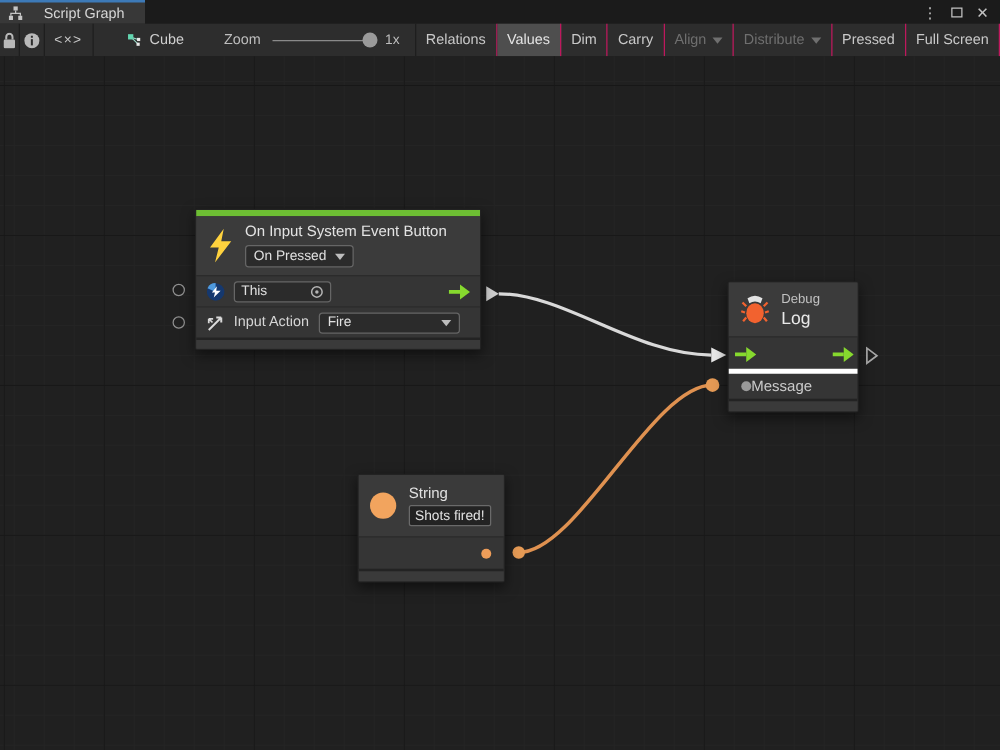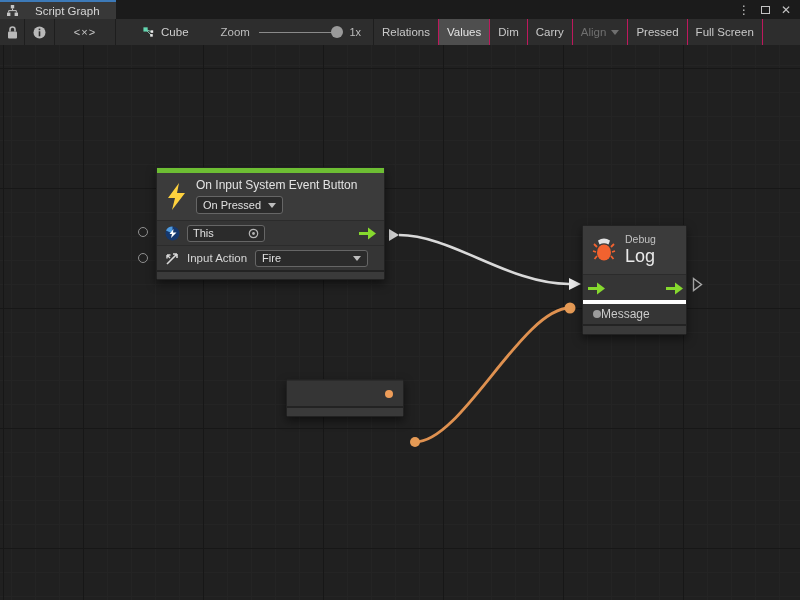--- a/index.html
+++ b/index.html
@@ -57,21 +57,21 @@
   .vrow { display:flex; align-items:center; height:25px; padding:0 8px; border-top:1px solid #2b2b2b; background:#353535;text-align:right; }
   .pill { display:flex; align-items:center; justify-content:space-between; background:#2b2b2b; border:1px solid #666; border-radius:3px; height:17px; padding:0 5px; font-size:11px; color:#e0e0e0; }
   .this-pill { width:78px; margin-left:7px; }
   .fire-dd { width:113px; margin-left:8px; justify-content:space-between; height:17px; }
   .row-label { font-size:11.5px; color:#d6d6d6; margin-left:7px; white-space:nowrap; }
   .spacer { flex:1; }
   
   .debug-node { left:582px; top:180px; width:105px; }
   .dbg-header { display:flex; align-items:center; gap:9px; padding:7px 9px; background:#3b3b3b; }
   .dbg-cat { font-size:10.5px; color:#c2c2c2; margin-bottom:1px; }
-  .dbg-name { font-size:18px; color:#e9e9e9; }
+  .dbg-name { font-size:14px; color:#e9e9e9; }
   .dbg-row1 { position:relative; height:26px; border-top:1px solid #2b2b2b; }
   .dbg-row2 { display:flex; align-items:center; gap:0; height:24px; padding:0 10px; border-top:4px solid #ffffff; }
   .gdot { width:8px; height:8px; border-radius:50%; background:#9b9b9b; }
   .msg-label { font-size:12px; color:#cbcbcb; }
   
   .string-node { left:286px; top:334px; width:118px; }
   .str-header { display:flex; align-items:center; gap:10px; padding:7px 9px 8px; background:#3a3a3a; }
   .str-circle { width:21px; height:21px; border-radius:50%; background:#f2a45e; flex:none; }
   .str-title { font-size:12px; color:#e0e0e0; margin-bottom:3px; }
   .str-field { display:flex; align-items:center; background:#232323; border:1px solid #6a6a6a; border-radius:2px; height:17px; padding:0 4px; font-size:11px; color:#e2e2e2; white-space:nowrap; }
@@ -144,20 +144,24 @@
       <div class="tbtn">
           <span>Dim</span>
         </div>
       <div class="tbtn">
           <span>Carry</span>
         </div>
       <div class="tbtn disabled">
           <span>Align</span>
           <span class="caret dim"></span>
         </div>
+      <div class="tbtn disabled">
+          <span>Distribute</span>
+          <span class="caret dim"></span>
+        </div>
       <div class="tbtn">
           <span>Pressed</span>
         </div>
       <div class="tbtn">
           <span>Full Screen</span>
         </div>
     </div>
   </div>
 
   <div class="canvas">
@@ -251,20 +255,29 @@
         </svg>
       </div>
       <div class="dbg-row2">
         <span class="gdot"></span>
         <span class="msg-label">Message</span>
       </div>
       <div class="nfooter"></div>
     </div>
 
     <div class="vnode string-node">
+      <div class="str-header">
+        <span class="str-circle"></span>
+        <div>
+          <div class="str-title">String</div>
+          <div class="str-field">
+            <span>Shots fired!</span>
+          </div>
+        </div>
+      </div>
       <div class="str-row">
         <span class="odot-small"></span>
       </div>
       <div class="nfooter"></div>
     </div>
 
   </div>
 </div>
 
 </body></html>

